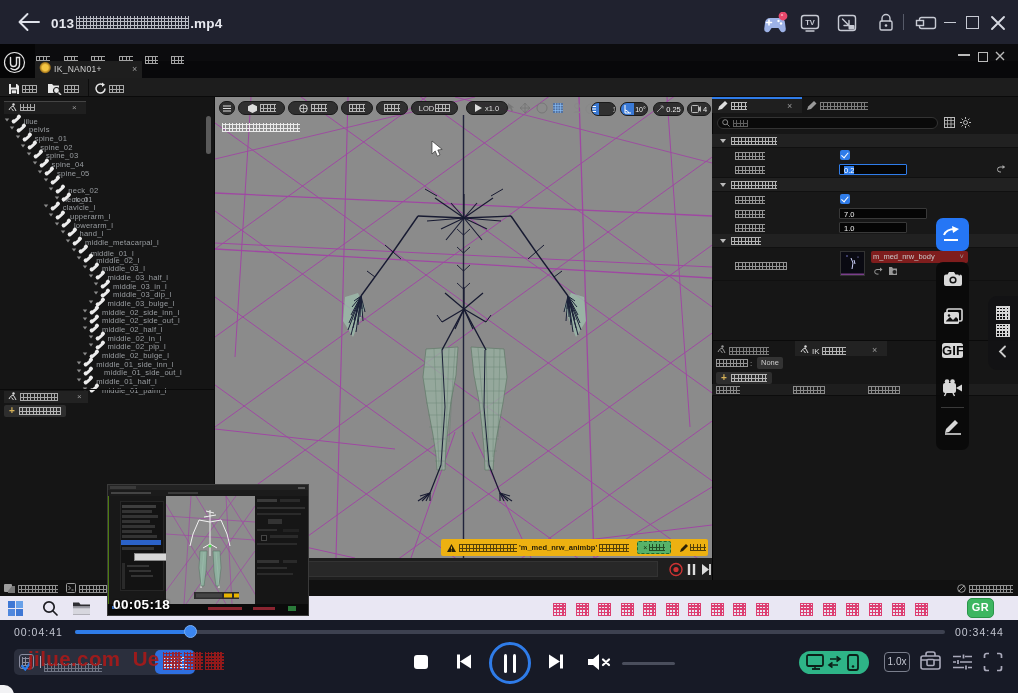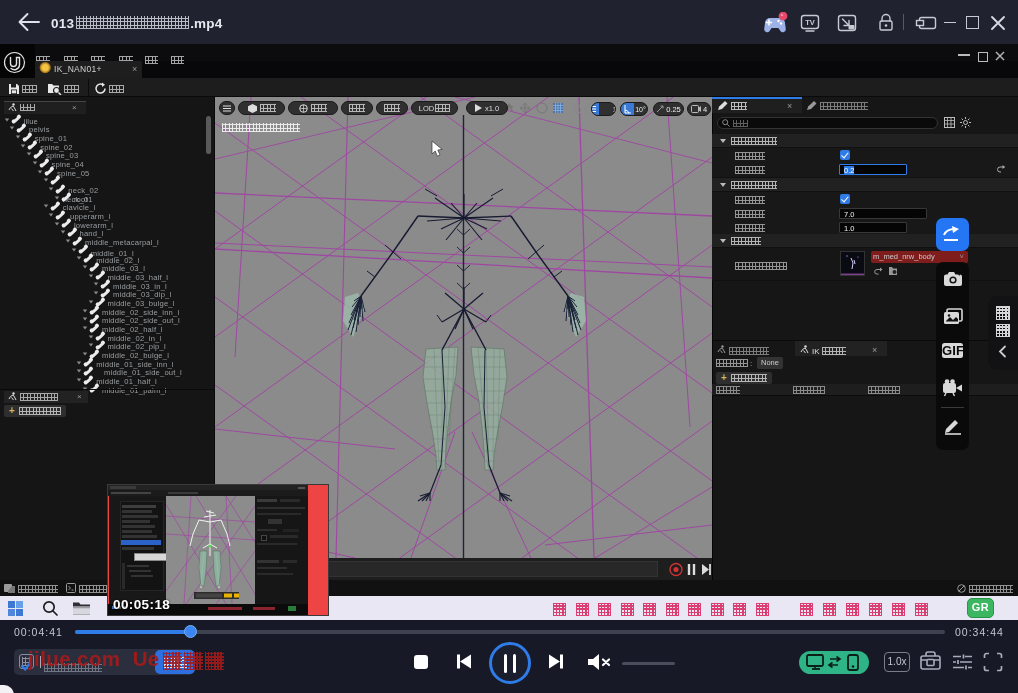--- a/index.html
+++ b/index.html
@@ -434,20 +434,39 @@
     </div>
 <div class="pill" style="left:687px;top:102px;width:24px;gap:2px">
       <svg width="10" height="8" viewBox="0 0 10 8">
         <rect x=".5" y=".5" width="7" height="7" rx="1" stroke="#bbb" fill="none"></rect>
         <path d="M8 2.5 10 1v6L8 5.5z" fill="#bbb"></path>
       </svg>
       <span style="font-size:7.5px;color:#eee">4</span>
     </div>
 <span class="zh ab" style="left:222px;top:123px;width:78px;height:8.5px;color:#f0f0f0;opacity:.95"></span>
 
+<div class="ab" style="left:441px;top:539px;width:267px;height:17px;background:#edb111;border-radius:2px;display:flex;align-items:center;font-size:7.5px;color:#2a2208">
+<svg style="margin:0 3px 0 6px" width="9" height="8" viewBox="0 0 9 8">
+        <path d="M4.5 0 9 8H0z" fill="#2a2208"></path>
+        <path d="M4.5 2.7v2.6M4.5 6.6v.8" stroke="#edb111" stroke-width="1"></path>
+      </svg>
+<span class="zh" style="width:58px;height:8px"></span>
+      <span style="font-weight:bold;margin:0 2px">'m_med_nrw_animbp'</span>
+      <span class="zh" style="width:30px;height:8px"></span>
+<span style="display:inline-flex;align-items:center;gap:2px;background:#57b269;border:1px dashed #1e6b31;border-radius:2px;height:11px;padding:0 5px;margin-left:8px">
+        <span style="font-size:7px;color:#10300f">×</span>
+        <span class="zh" style="width:16px;height:7px;color:#143312"></span>
+      </span>
+<span style="display:inline-flex;align-items:center;gap:2px;margin-left:9px">
+        <svg width="8" height="8" viewBox="0 0 8 8">
+          <path d="M0 8l1-3 5-5 2 2-5 5z" fill="#2a2208"></path>
+        </svg>
+        <span class="zh" style="width:16px;height:7px"></span>
+      </span>
+</div>
 
 <div class="ab" style="left:215px;top:558px;width:497px;height:22px;background:#1e1e1e"></div>
 <div class="ab" style="left:218px;top:561px;width:440px;height:16px;background:#282828;border:1px solid #333;box-sizing:border-box"></div>
 <div class="ab" style="left:219px;top:562px;width:2px;height:13px;background:#888"></div>
 <svg class="ab" style="left:669px;top:562px" width="42" height="15" viewBox="0 0 42 15">
       <circle cx="7" cy="7.5" r="6" stroke="#c33" stroke-width="1.4" fill="none"></circle>
       <circle cx="7" cy="7.5" r="2.6" fill="#c33"></circle>
       <path d="M20 2v11M25 2v11" stroke="#ddd" stroke-width="2.4"></path>
       <path d="M33 2l7 5.5-7 5.5z" fill="#ddd"></path>
       <path d="M41 2v11" stroke="#ddd" stroke-width="1.8"></path>
@@ -638,21 +657,21 @@
 
 <div class="ab" style="left:988px;top:296px;width:30px;height:74px;background:rgba(18,18,20,.95);border-radius:9px 0 0 9px"></div>
 <div class="ab" style="left:996px;top:306px;color:#e8e8e8">
       <span class="zq" style="display:block;width:13.5px;height:13.5px"></span>
       <span class="zq" style="display:block;width:13.5px;height:13.5px;margin-top:4px"></span>
     </div>
 <svg class="ab" style="left:998px;top:345px" width="9" height="13" viewBox="0 0 9 13">
       <path d="M7 1.5 2 6.5l5 5" stroke="#ccc" stroke-width="1.8" fill="none" stroke-linecap="round"></path>
     </svg>
 
-<div class="ab" style="left:107px;top:484px;width:222px;height:132px;background:#ef4444;border:1px solid #3a3a3a;box-sizing:border-box;overflow:hidden">
+<div class="ab" style="left:107px;top:484px;width:202px;height:132px;background:#4d7c0f;border:1px solid #3a3a3a;box-sizing:border-box;overflow:hidden">
 <div class="ab" style="left:0;top:0;width:200px;height:5px;background:#232323"></div>
 <div class="ab" style="left:2px;top:1px;width:26px;height:3px;background:#3a3a3a"></div>
 <div class="ab" style="left:190px;top:1.5px;width:7px;height:2px;background:#555"></div>
 <div class="ab" style="left:0;top:5px;width:200px;height:6px;background:#1b1b1b"></div>
 <div class="ab" style="left:3px;top:7px;width:40px;height:2px;background:#444"></div>
 <div class="ab" style="left:60px;top:7px;width:30px;height:2px;background:#3a3a3a"></div>
 
 <div class="ab" style="left:1px;top:11px;width:57px;height:108px;background:#181818"></div>
 <div class="ab" style="left:12px;top:16px;width:42px;height:88px;background:#131313;border:1px solid #262626"></div>
 <div class="ab" style="left:14px;top:20px;width:34px;height:2.5px;background:#3e3e3e"></div>

